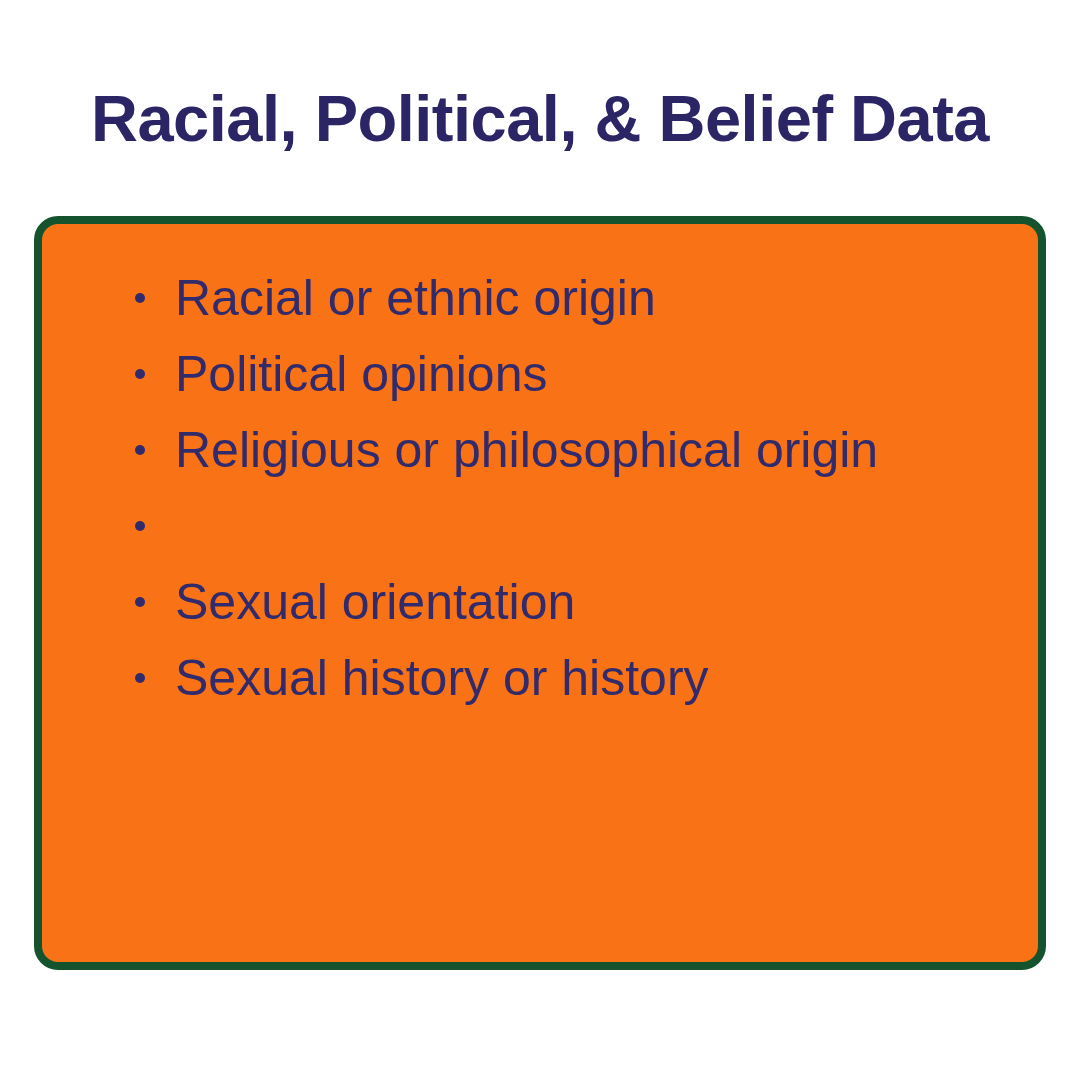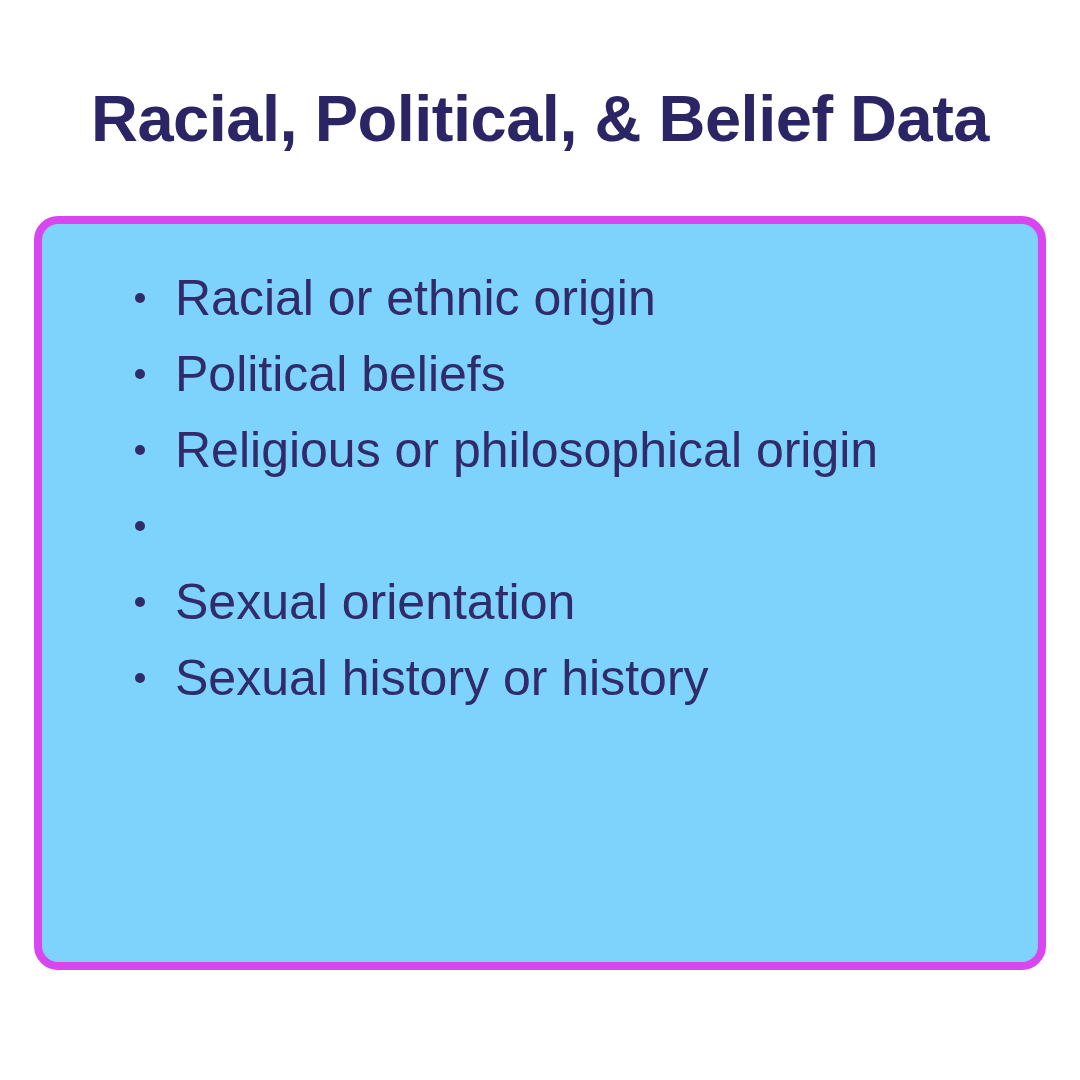--- a/index.html
+++ b/index.html
@@ -40,22 +40,22 @@
   }
 
   
   #content-card {
     position: absolute;
     left: 34px;
     top: 216px;
     width: 1012px;
     height: 754px;
     box-sizing: border-box;
-    background: #7dd3fc;
-    border: 8px solid #d946ef;
+    background: #f97316;
+    border: 8px solid #14532d;
     border-radius: 24px;
   }
 
   
   #bullet-list {
     position: absolute;
     left: 89px;   
     top: 36px;    
     margin: 0;
     padding: 0;
@@ -102,21 +102,21 @@
 
     <ul id="bullet-list">
 
       <li class="bullet-item">
         <span class="bullet-marker"></span>
         <span class="bullet-label">Racial or ethnic origin</span>
       </li>
 
       <li class="bullet-item">
         <span class="bullet-marker"></span>
-        <span class="bullet-label">Political beliefs</span>
+        <span class="bullet-label">Political opinions</span>
       </li>
 
       <li class="bullet-item">
         <span class="bullet-marker"></span>
         <span class="bullet-label">Religious or philosophical origin</span>
       </li>
 
       <li class="bullet-item">
         <span class="bullet-marker"></span>
       </li>

